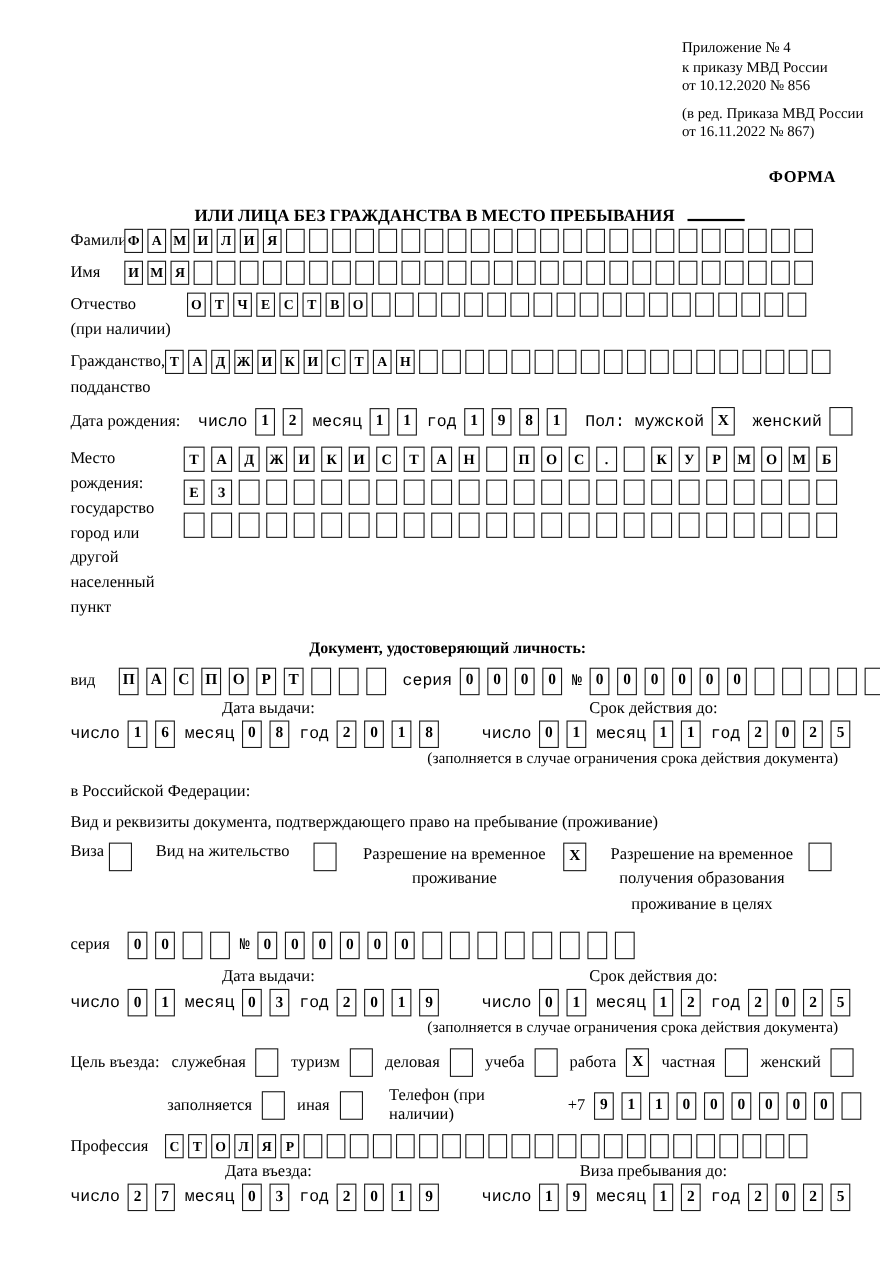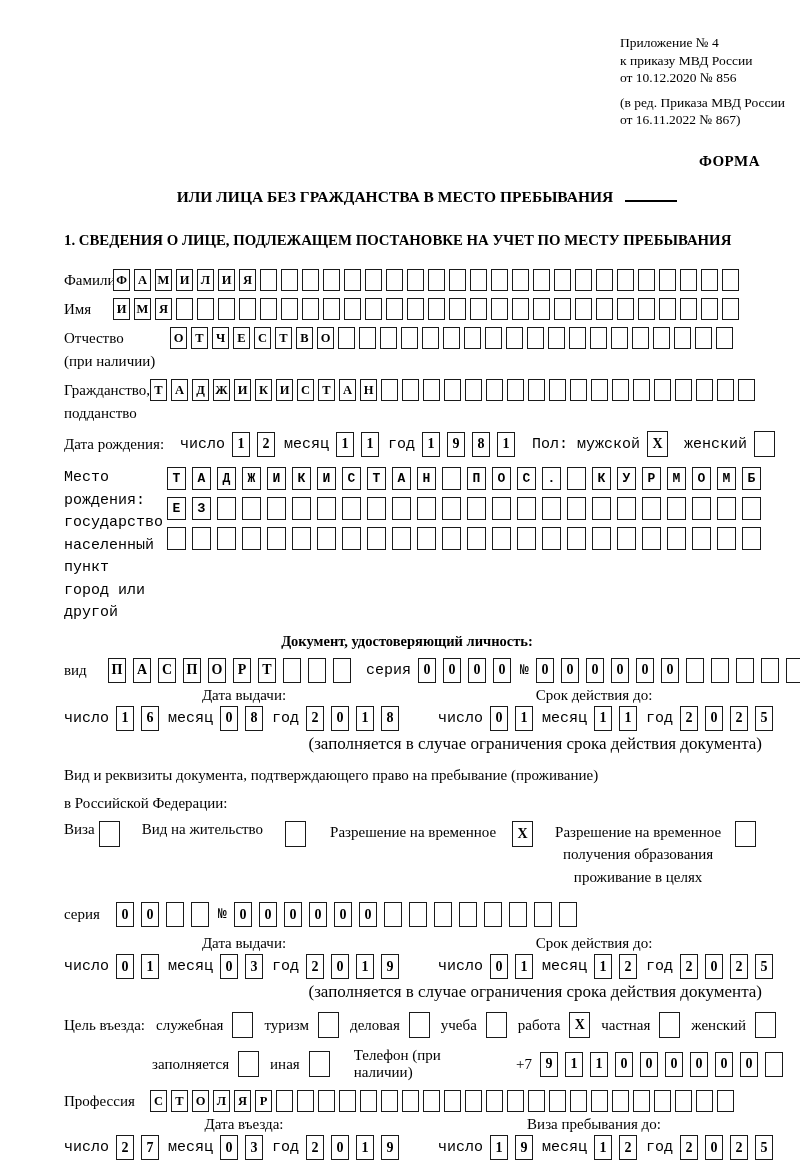--- a/index.html
+++ b/index.html
@@ -38,21 +38,21 @@
   }
   .stack>div{margin-bottom:7px;}
   .center-b{text-align:center;font-weight:bold;font-size:14.5px;margin:4px 40px 8px 0;}
   .dlbl{flex:none;margin:0 7px 0 2px;font-family:Liberation Mono, monospace;}
   .dhdr{display:flex;margin-bottom:2px;}
   .dhdr .h1{width:360px;text-align:center;}
   .dhdr .h2{width:340px;text-align:center;}
   .daterow2{display:flex;align-items:center;margin-bottom:3px;}
   .grp{display:flex;align-items:center;flex:none;}
   .grp.right{margin-left:30px;}
-  .note{font-size:17px;text-align:right;margin:0 28px 10px 0;}
+  .note{font-size:14px;text-align:right;margin:0 28px 10px 0;}
   .plain{margin:4px 0 6px 0;line-height:1.5;}
   .resrow{display:flex;align-items:flex-start;margin:6px 0 14px 0;}
   .optml{text-align:center;line-height:1.5;flex:none;}
   .purp{display:flex;align-items:center;margin-bottom:9px;}
   .purp .pair{display:flex;align-items:center;margin-left:11px;}
   .purp .pair .checkbox{margin-left:9px;}
 </style>
 </head>
 <body>
 
@@ -65,21 +65,20 @@
     <div>(в ред. Приказа МВД России</div>
     <div>от 16.11.2022 № 867)</div>
   </div>
 
   <div class="forma">ФОРМА</div>
 
   <div class="title">
     <div><span>ИЛИ ЛИЦА БЕЗ ГРАЖДАНСТВА В МЕСТО ПРЕБЫВАНИЯ</span><span class="uline"></span></div>
   </div>
 
-  <div class="section">1. СВЕДЕНИЯ О ЛИЦЕ, ПОДЛЕЖАЩЕМ ПОСТАНОВКЕ НА УЧЕТ ПО МЕСТУ ПРЕБЫВАНИЯ</div>
 
   <div class="frow">
     <div class="lbl w48">Фамилия</div>
     <div class="cells">
         <div class="cell">Ф</div>
         <div class="cell">А</div>
         <div class="cell">М</div>
         <div class="cell">И</div>
         <div class="cell">Л</div>
         <div class="cell">И</div>
@@ -238,26 +237,26 @@
         <div class="cell">9</div>
         <div class="cell">8</div>
         <div class="cell">1</div>
       </span>
     <span class="dlbl" style="margin-left:10px">Пол: мужской</span>
     <div class="checkbox">X</div>
     <span class="dlbl" style="margin-left:16px">женский</span>
     <div class="checkbox"></div>
   </div>
 
-  <div class="frow top" style="margin-bottom:8px;font-family:Liberation Mono, monospace;">
+  <div class="frow top" style="margin-bottom:18px;">
     <div class="lbl w103 mlbl">
       <div>Место рождения:</div>
       <div>государство</div>
+      <div>город или другой</div>
       <div>населенный пункт</div>
-      <div>город или другой</div>
     </div>
     <div class="stack">
       <div class="cells md">
           <div class="cell">Т</div>
           <div class="cell">А</div>
           <div class="cell">Д</div>
           <div class="cell">Ж</div>
           <div class="cell">И</div>
           <div class="cell">К</div>
           <div class="cell">И</div>
@@ -412,30 +411,31 @@
       <span class="cells lg">
           <div class="cell">2</div>
           <div class="cell">0</div>
           <div class="cell">2</div>
           <div class="cell">5</div>
         </span>
     </div>
   </div>
   <div class="note">(заполняется в случае ограничения срока действия документа)</div>
 
+  <div class="plain">в Российской Федерации:</div>
   <div class="plain">Вид и реквизиты документа, подтверждающего право на пребывание (проживание)</div>
-  <div class="plain">в Российской Федерации:</div>
 
   <div class="resrow">
     <span>Виза</span>
     <div class="checkbox" style="margin-left:4px"></div>
     <span style="margin-left:22px">Вид на жительство</span>
     <div class="checkbox" style="margin-left:22px"></div>
     <div class="optml" style="margin-left:24px">
       <div>Разрешение на временное</div>
+      <div>проживание</div>
     </div>
     <div class="checkbox" style="margin-left:16px">X</div>
     <div class="optml" style="margin-left:22px">
       <div>Разрешение на временное</div>
       <div>получения образования</div>
       <div>проживание в целях</div>
     </div>
     <div class="checkbox" style="margin-left:14px"></div>
   </div>
 

